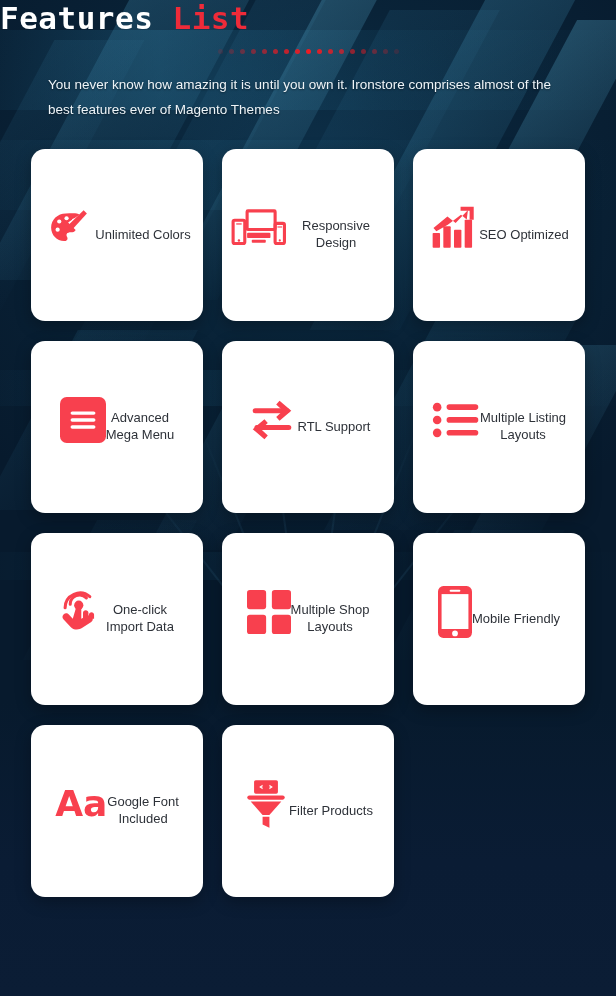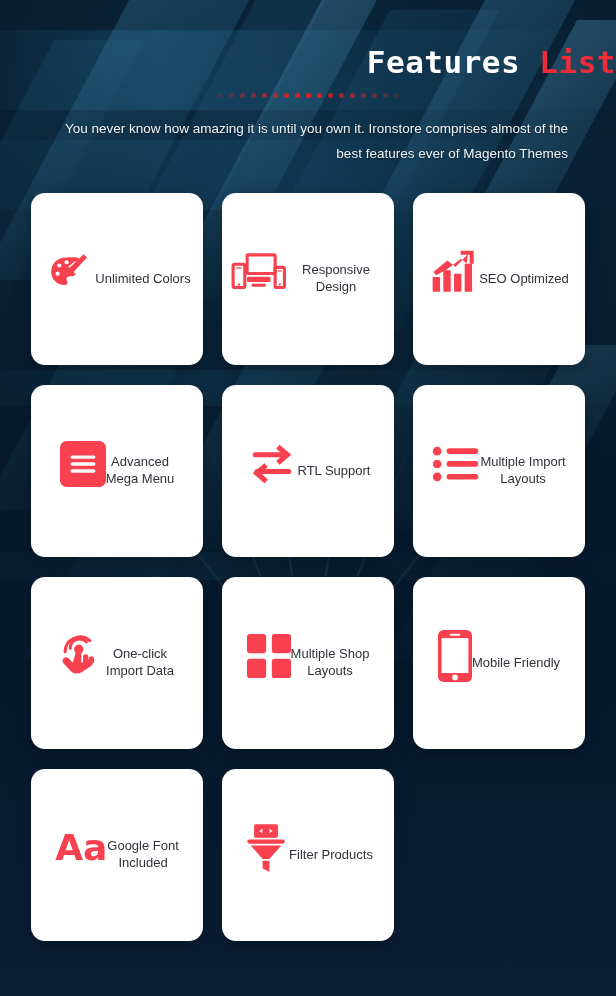--- a/index.html
+++ b/index.html
@@ -44,21 +44,21 @@
     width:2px; height:300px;
     background:linear-gradient(0deg, rgba(80,160,200,.22), rgba(80,160,200,0));
     transform-origin:bottom center;
   }
   .bg-bottom-fade {
     position:absolute; left:0; right:0; top:700px; height:296px;
     background:linear-gradient(180deg, rgba(10,28,52,0) 0%, #0a1c34 55%, #0b1d35 100%);
   }
 
   
-  .header { position:relative; text-align:right; padding-top:44px; }
+  .header { position:relative; text-align:left; }
   .title {
     font-size:31px; font-weight:700; letter-spacing:.5px;
     font-family:"DejaVu Sans Mono", monospace;
   }
   .title .w1 { color:#ffffff; }
   .title .w2 { color:#ee2b39; }
   .dots { display:flex; justify-content:center; gap:6px; margin-top:13px; }
   .dots i {
     width:5px; height:5px; border-radius:50%;
     background:#ed1c24; display:block;
@@ -253,21 +253,21 @@
             <g fill="#f8404e">
               <circle cx="6" cy="7" r="5"></circle>
               <circle cx="6" cy="22" r="5"></circle>
               <circle cx="6" cy="37" r="5"></circle>
               <rect x="17" y="3.6" width="37" height="6.6" rx="3.3"></rect>
               <rect x="17" y="18.6" width="37" height="6.6" rx="3.3"></rect>
               <rect x="17" y="33.6" width="37" height="6.6" rx="3.3"></rect>
             </g>
           </svg>
         </div>
-        <div class="card-label">Multiple Import
+        <div class="card-label">Multiple Listing
 Layouts</div>
       </div>
       <div class="card">
         <div class="card-icon">
           <svg width="46" height="50" viewBox="0 0 54 58">
             <g fill="none" stroke="#f8404e" stroke-width="3.6" stroke-linecap="round">
               <path d="M12 20a11 11 0 0 1 19-7.5"></path>
               <path d="M6 24a17.5 17.5 0 0 1 29-13"></path>
             </g>
             <g fill="#f8404e">

